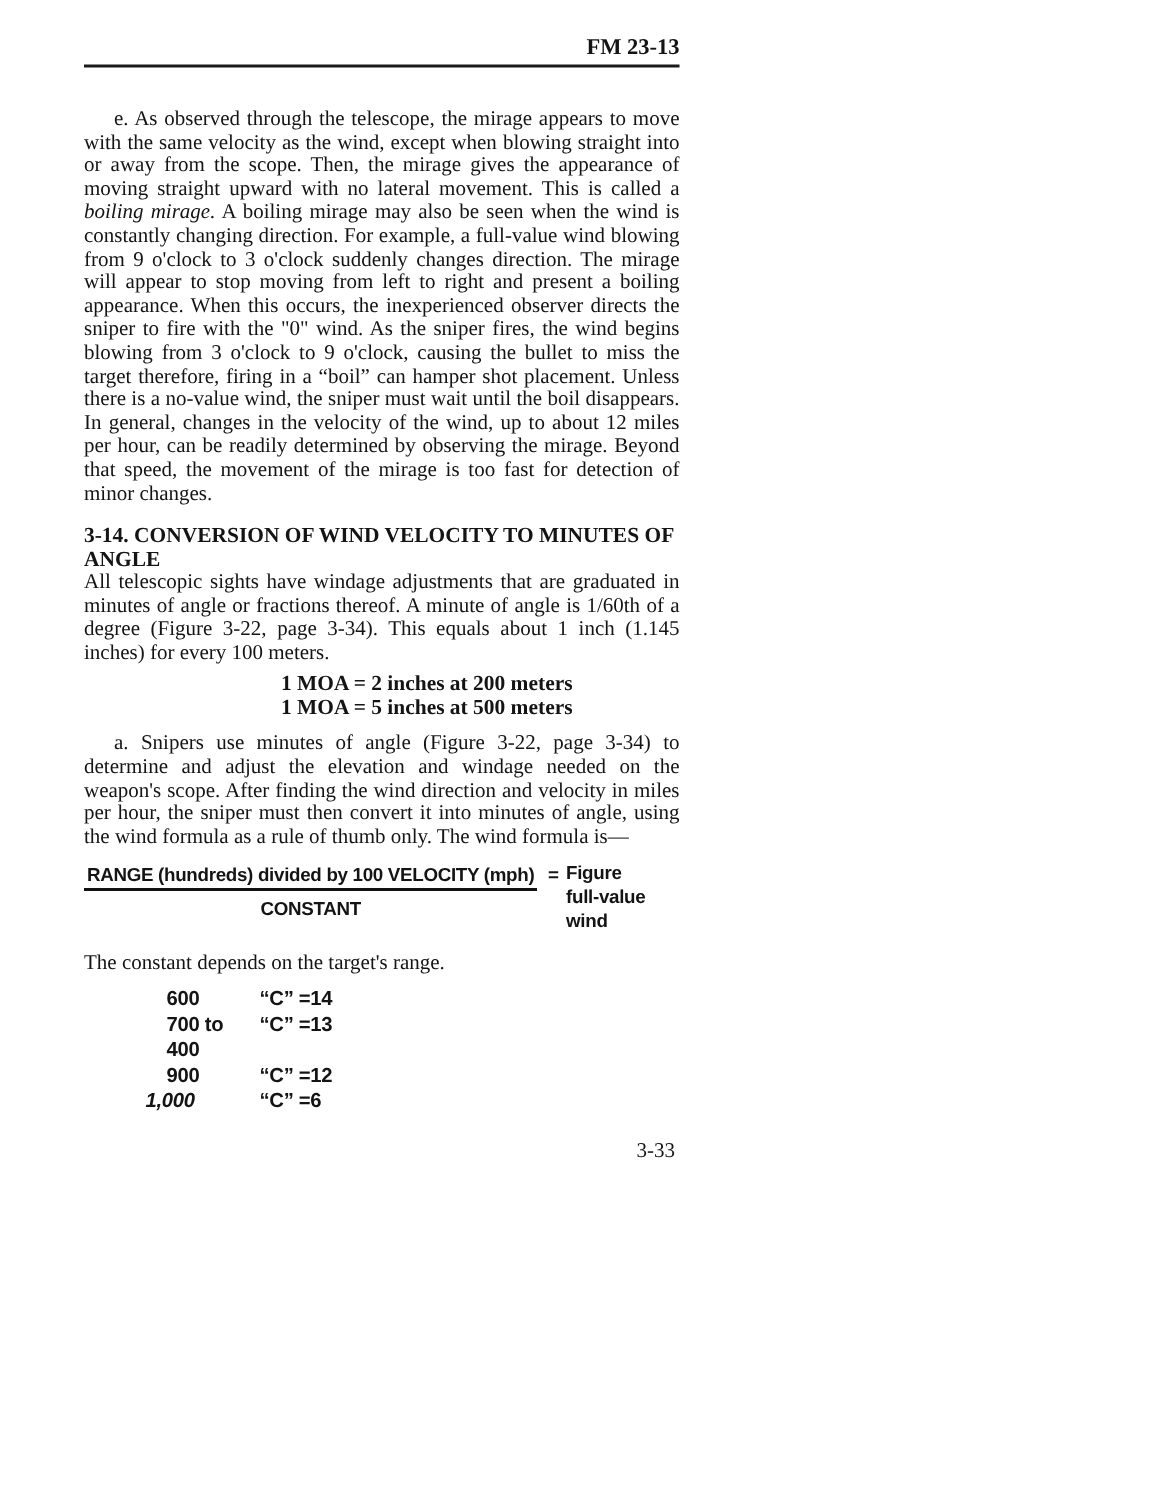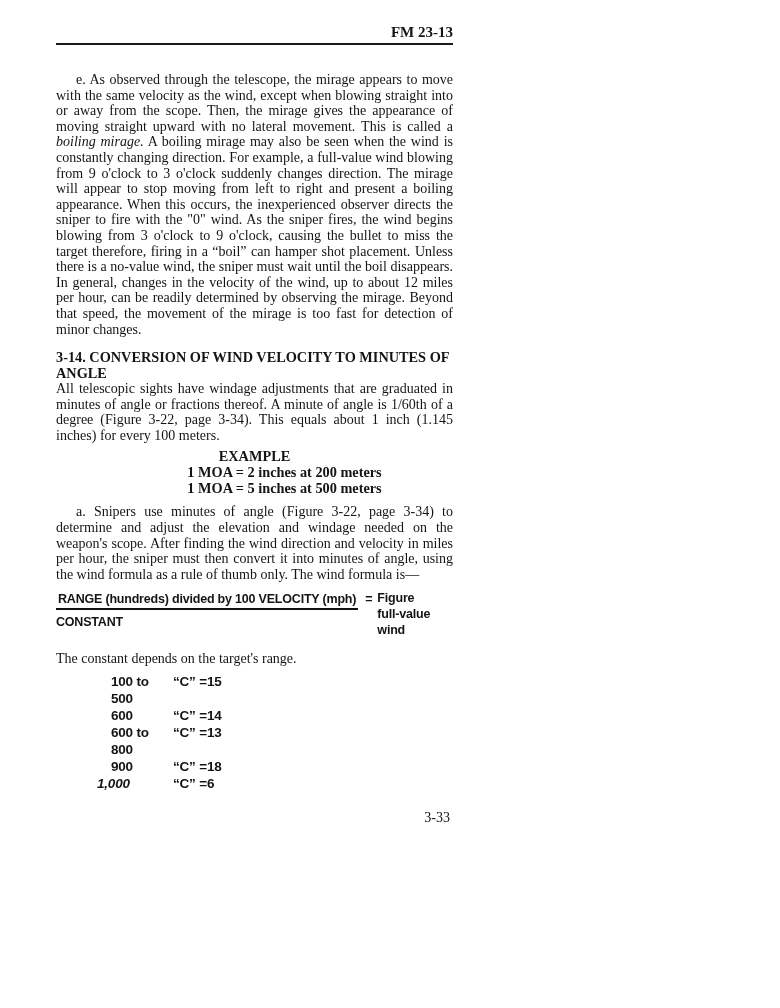--- a/index.html
+++ b/index.html
@@ -54,21 +54,21 @@
     margin-top: 9px;
     display: flex;
     align-items: flex-start;
     font-family: "Liberation Sans", sans-serif;
     font-weight: bold;
     font-size: 12.5px;
     letter-spacing: -0.2px;
     line-height: 16px;
     white-space: nowrap;
   }
-  .fraction { text-align: left; }
+  .fraction { text-align: center; }
   .fraction .num {
     padding: 0 2px 1px 2px;
     border-bottom: 2px solid #111;
   }
   .fraction .den { padding-top: 4px; }
   .fx-right { display: flex; margin-left: 7px; }
   .fx-eq { margin-right: 5px; }
   .fx-result div { line-height: 15.8px; }
   .constant-note { margin-top: 12px; }
   .constants {
@@ -102,21 +102,20 @@
   <div class="page-header">
     <span>FM 23-13</span>
   </div>
 
   <p class="para indent p-e"><span>e. As observed through the telescope, the mirage appears to move with the same velocity as the wind, except when blowing straight into or away from the scope. Then, the mirage gives the appearance of moving straight upward with no lateral movement. This is called a </span><span class="term">boiling mirage.</span><span> A boiling mirage may also be seen when the wind is constantly changing direction. For example, a full-value wind blowing from 9 o'clock to 3 o'clock suddenly changes direction. The mirage will appear to stop moving from left to right and present a boiling appearance. When this occurs, the inexperienced observer directs the sniper to fire with the "0" wind. As the sniper fires, the wind begins blowing from 3 o'clock to 9 o'clock, causing the bullet to miss the target therefore, firing in a “boil” can hamper shot placement. Unless there is a no-value wind, the sniper must wait until the boil disappears. In general, changes in the velocity of the wind, up to about 12 miles per hour, can be readily determined by observing the mirage. Beyond that speed, the movement of the mirage is too fast for detection of minor changes.</span></p>
 
   <div class="heading">3-14. CONVERSION OF WIND VELOCITY TO MINUTES OF ANGLE</div>
   <p class="para">All telescopic sights have windage adjustments that are graduated in minutes of angle or fractions thereof. A minute of angle is 1/60th of a degree (Figure 3-22, page 3-34). This equals about 1 inch (1.145 inches) for every 100 meters.</p>
 
   <div class="example">
-    <div>EXAMPLE</div>
     <div class="example-lines">
       <div>1 MOA = 2 inches at 200 meters</div>
       <div>1 MOA = 5 inches at 500 meters</div>
     </div>
   </div>
 
   <p class="para indent p-a">a. Snipers use minutes of angle (Figure 3-22, page 3-34) to determine and adjust the elevation and windage needed on the weapon's scope. After finding the wind direction and velocity in miles per hour, the sniper must then convert it into minutes of angle, using the wind formula as a rule of thumb only. The wind formula is—</p>
 
   <div class="formula">
     <div class="fraction">
@@ -130,34 +129,30 @@
         <div>full-value</div>
         <div>wind</div>
       </div>
     </div>
   </div>
 
   <p class="para constant-note">The constant depends on the target's range.</p>
 
   <div class="constants">
     <div class="row">
-      <div class="range">100 to 500</div>
-      <div class="const">“C” =15</div>
-    </div>
-    <div class="row">
       <div class="range">600</div>
       <div class="const">“C” =14</div>
     </div>
     <div class="row">
-      <div class="range">600 to 800</div>
+      <div class="range">700 to 400</div>
       <div class="const">“C” =13</div>
     </div>
     <div class="row">
       <div class="range">900</div>
-      <div class="const">“C” =18</div>
+      <div class="const">“C” =12</div>
     </div>
     <div class="row outdent">
       <div class="range">1,000</div>
       <div class="const">“C” =6</div>
     </div>
   </div>
 
   <div class="page-footer">
     <span>3-33</span>
   </div>

